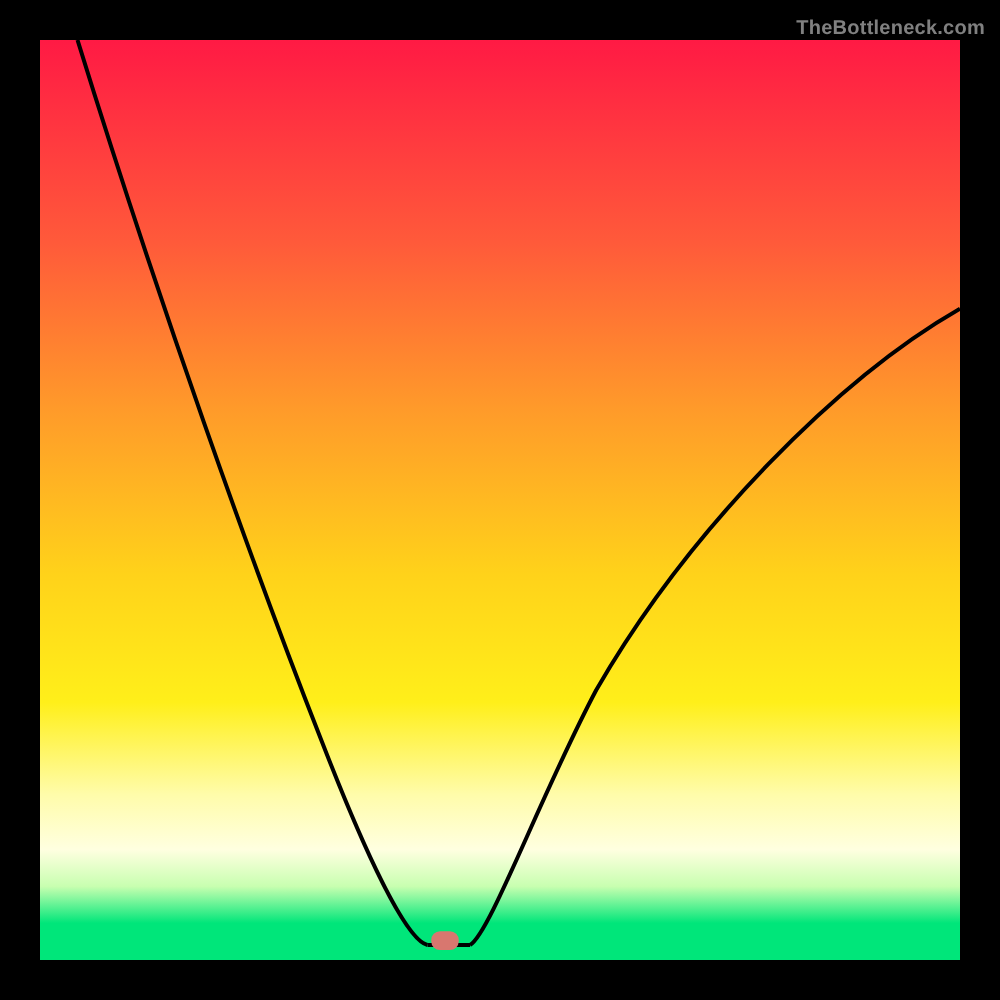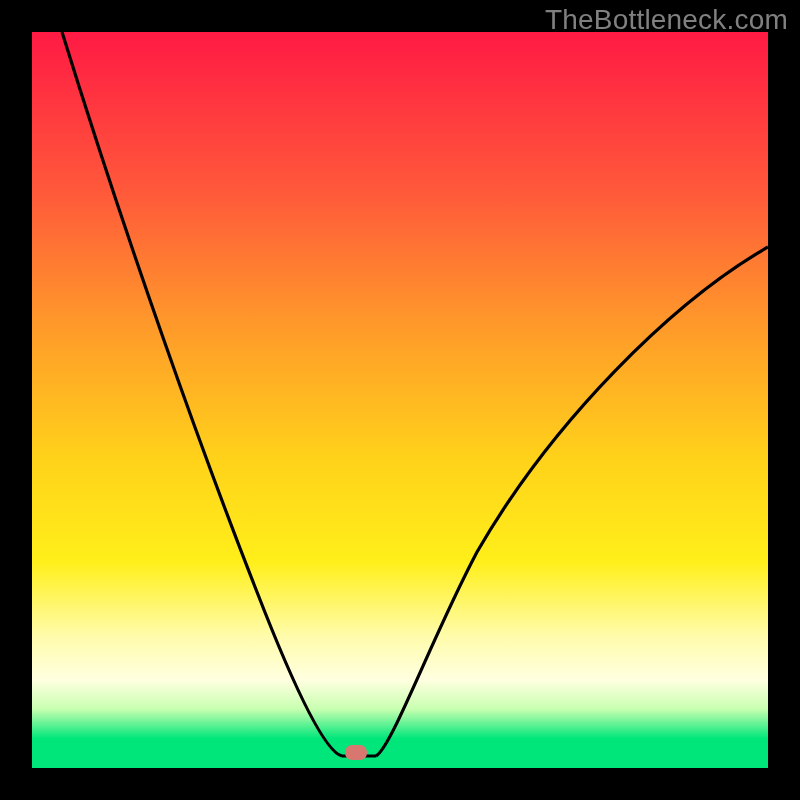--- a/index.html
+++ b/index.html
@@ -34,25 +34,25 @@
       #ffef1a 72%,
       #fffcaa 82%,
       #ffffe0 88%,
       #c8ffb0 92%,
       #00e67a 96%,
       #00e67a 100%
     );
   }
   .watermark {
     position: absolute;
-    top: 4px;
+    top: 14px;
     right: 12px;
     color: #808080;
-    font-size: 28px;
-    font-weight: 400;
+    font-size: 16px;
+    font-weight: 700;
     letter-spacing: 0.2px;
   }
   svg.curve {
     position: absolute;
     left: 0;
     top: 0;
     width: 736px;
     height: 736px;
   }
   .marker {

